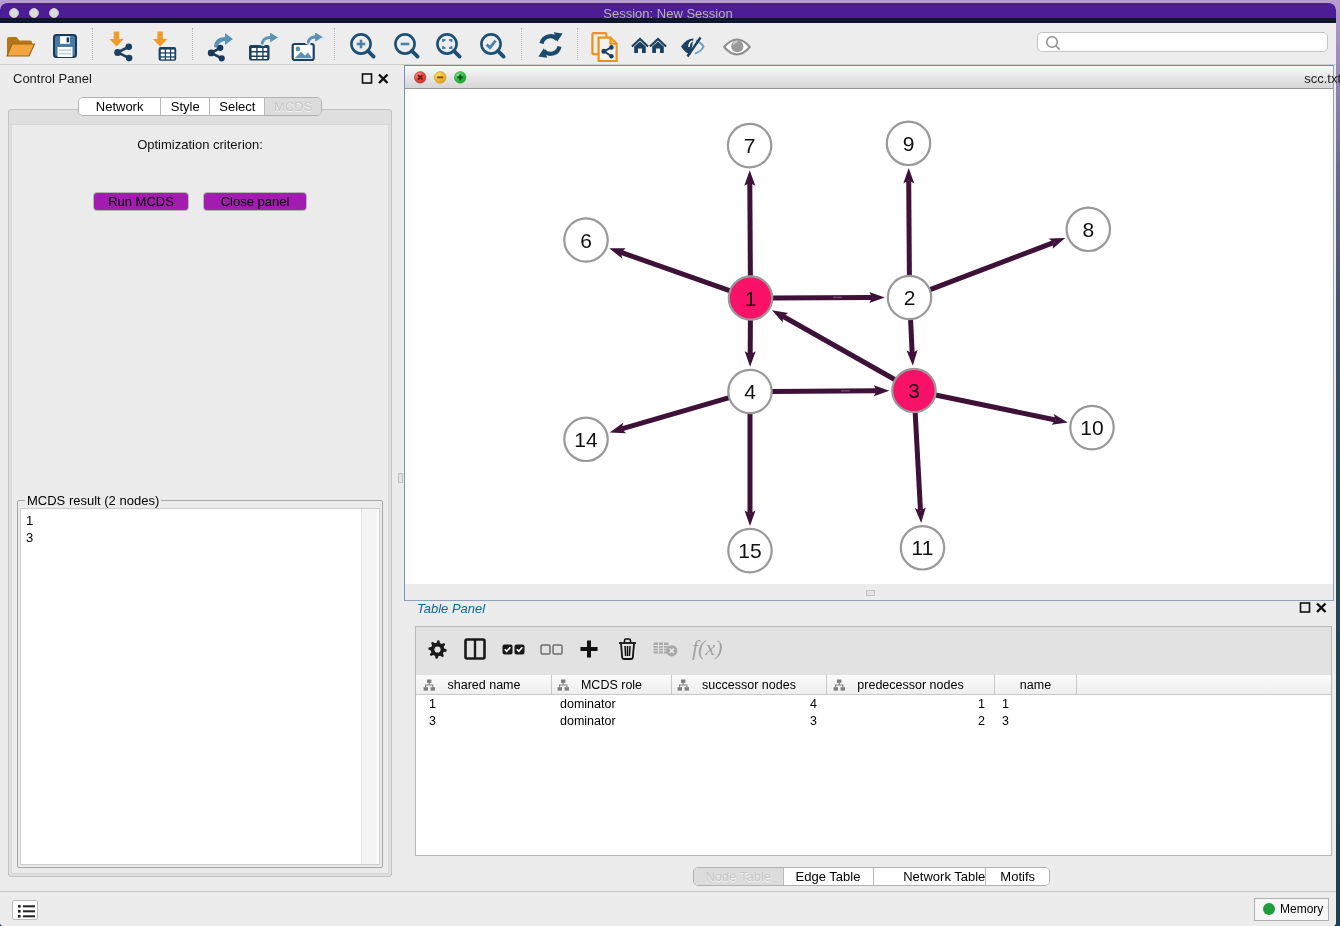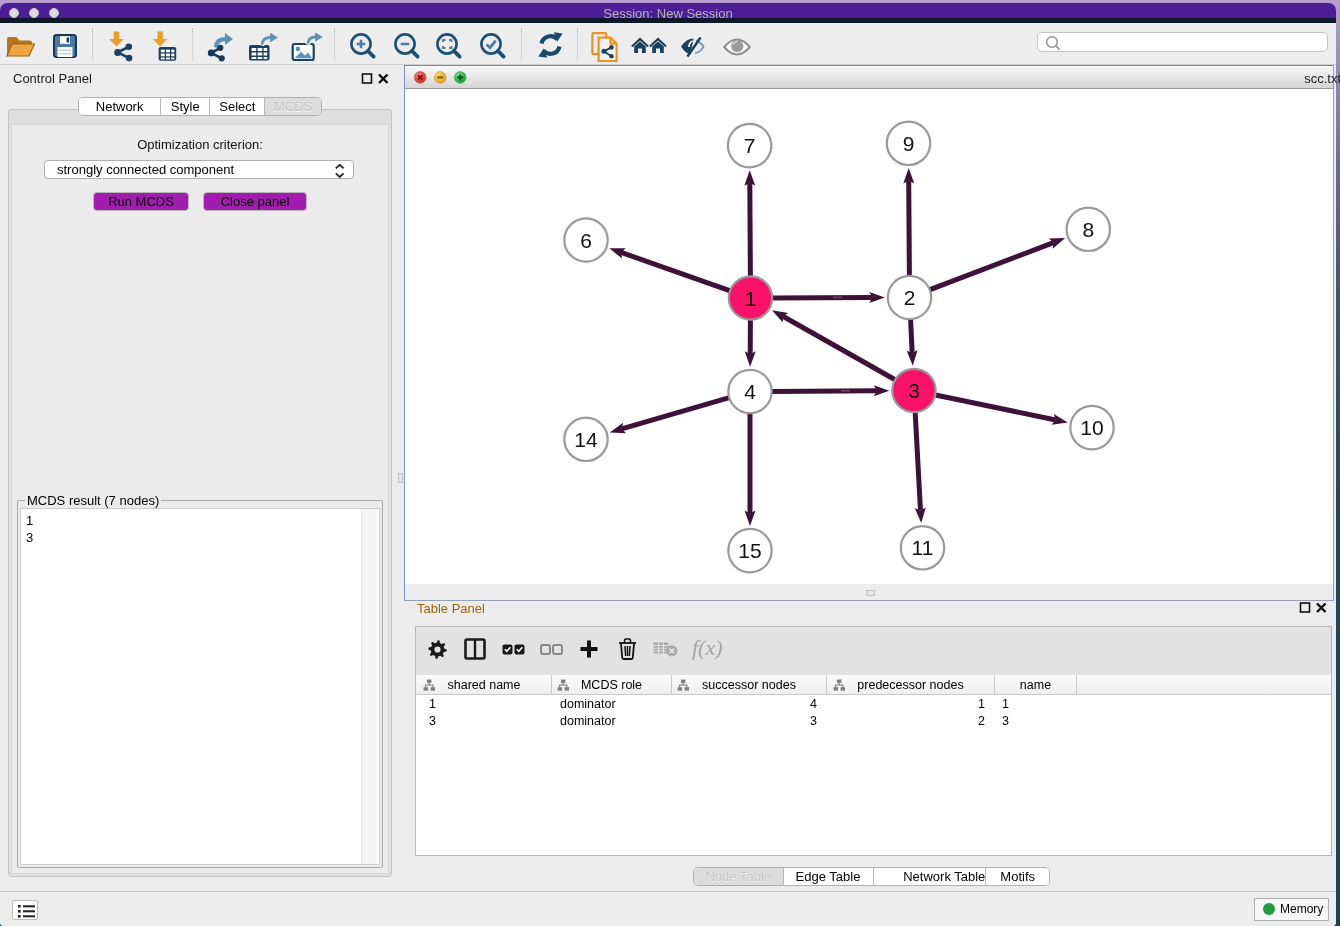--- a/index.html
+++ b/index.html
@@ -30,21 +30,21 @@
   #fieldlabel { position:absolute; left:7px; top:-8px; background:#ebebeb; font-size:13px; padding:0 2px; color:#000; }
   #fieldwhite { position:absolute; left:2px; top:7px; width:360px; height:357px; background:#fff; border:1px solid #cccccc; font-size:13px; line-height:16.5px; padding:4px 0 0 5px; color:#000; }
   #fw-scroll { position:absolute; right:2px; top:0px; width:16px; height:355px; background:#f4f4f4; border-left:1px solid #e2e2e2; }
   
   #netframe { position:absolute; left:404px; top:65px; width:930px; height:536px; border:1px solid #93a1b8; border-top:1px solid #6b87c2; border-left:1px solid #7a90c0; background:#fff; }
   #nettitle { position:absolute; left:0; top:0; width:100%; height:23px; background:linear-gradient(#f9f9f9,#d5d5d5); border-bottom:1px solid #979797; }
   #netname { position:absolute; top:4.5px; left:8px; width:100%; text-align:right; font-size:13px; font-weight:normal; color:#1c1c1c; }
   .light { position:absolute; top:5px; }
   #netbottom { position:absolute; left:0; bottom:0; width:100%; height:16px; background:#ececec; }
   
-  #tp-title { position:absolute; left:417px; top:601px; font-size:13px; color:#a16207; }
+  #tp-title { position:absolute; left:417px; top:601px; font-size:13px; color:#0369a1;font-style:italic; }
   #tp-box { position:absolute; left:415px; top:626px; width:917px; height:230px; background:#fff; border:1px solid #b7b7b7; }
   #tp-toolbar { position:absolute; left:0; top:0; width:100%; height:48px; background:#e2e2e2; }
   #tp-headrow { position:absolute; left:0; top:48px; width:100%; height:20px; background:linear-gradient(#fbfbfb,#eeeeee); border-bottom:1px solid #c9c9c9; }
   .hcell { position:absolute; top:0; height:20px; border-right:1px solid #c9c9c9; font-size:12.5px; color:#000; }
   .hlabel { position:absolute; top:3px; width:100%; text-align:center; }
   .trow { position:absolute; font-size:12.5px; color:#000; height:16px; }
   .tcell { position:absolute; top:0; }
   
   #statusbar { position:absolute; left:0; top:891px; width:1336px; height:35px; border-top:1px solid #c6c6c6; background:#ececec; border-radius:0 0 4px 4px; }
   #memorybtn { position:absolute; left:1254px; top:6px; width:75px; height:23px; background:#f7f7f7; border:1px solid #b0b0b0; font-size:12px; line-height:21px; color:#000; }
@@ -197,30 +197,24 @@
   <div class="tabbar" style="left:78px;top:97px;width:244px;height:19px;">
     <div class="tab" style="width:88px;">Network</div>
     <div class="tab" style="width:52.5px;">Style</div>
     <div class="tab" style="width:59px;">Select</div>
     <div class="tab sel" style="width:59.5px;">MCDS</div>
   </div>
   <div id="cp-content">
     <div id="cp-inner"></div>
   </div>
   <div id="optlabel">Optimization criterion:</div>
-  <div id="dropdown">strongly connected component
-    <svg width="10" height="14" style="position:absolute;right:8px;top:2.5px;">
-      <polyline points="0.8,4.4 4.7,0.8 8.6,4.4" stroke="#2b2b2b" stroke-width="1.9" fill="none"></polyline>
-      <polyline points="0.8,9.4 4.7,13 8.6,9.4" stroke="#2b2b2b" stroke-width="1.9" fill="none"></polyline>
-    </svg>
-  </div>
   <div class="btn" style="left:93px;top:192px;width:96px;">Run MCDS</div>
   <div class="btn" style="left:203px;top:192px;width:104px;">Close panel</div>
   <div id="fieldset">
-    <div id="fieldlabel">MCDS result (7 nodes)</div>
+    <div id="fieldlabel">MCDS result (2 nodes)</div>
     <div id="fieldwhite">1<br>3<div id="fw-scroll"></div></div>
   </div>
   <div class="abs" style="left:397.5px;top:473px;width:5.5px;height:9.5px;background:#e4e4e4;border:1px solid #c2c2c2;"></div>
 
   <div id="netframe">
     <div id="nettitle">
             <svg class="light" style="left:9px;" width="54" height="13">
         <defs>
           <radialGradient id="rg" cx="0.35" cy="0.3" r="0.8">
               <stop offset="0" stop-color="#f28a82"></stop>

